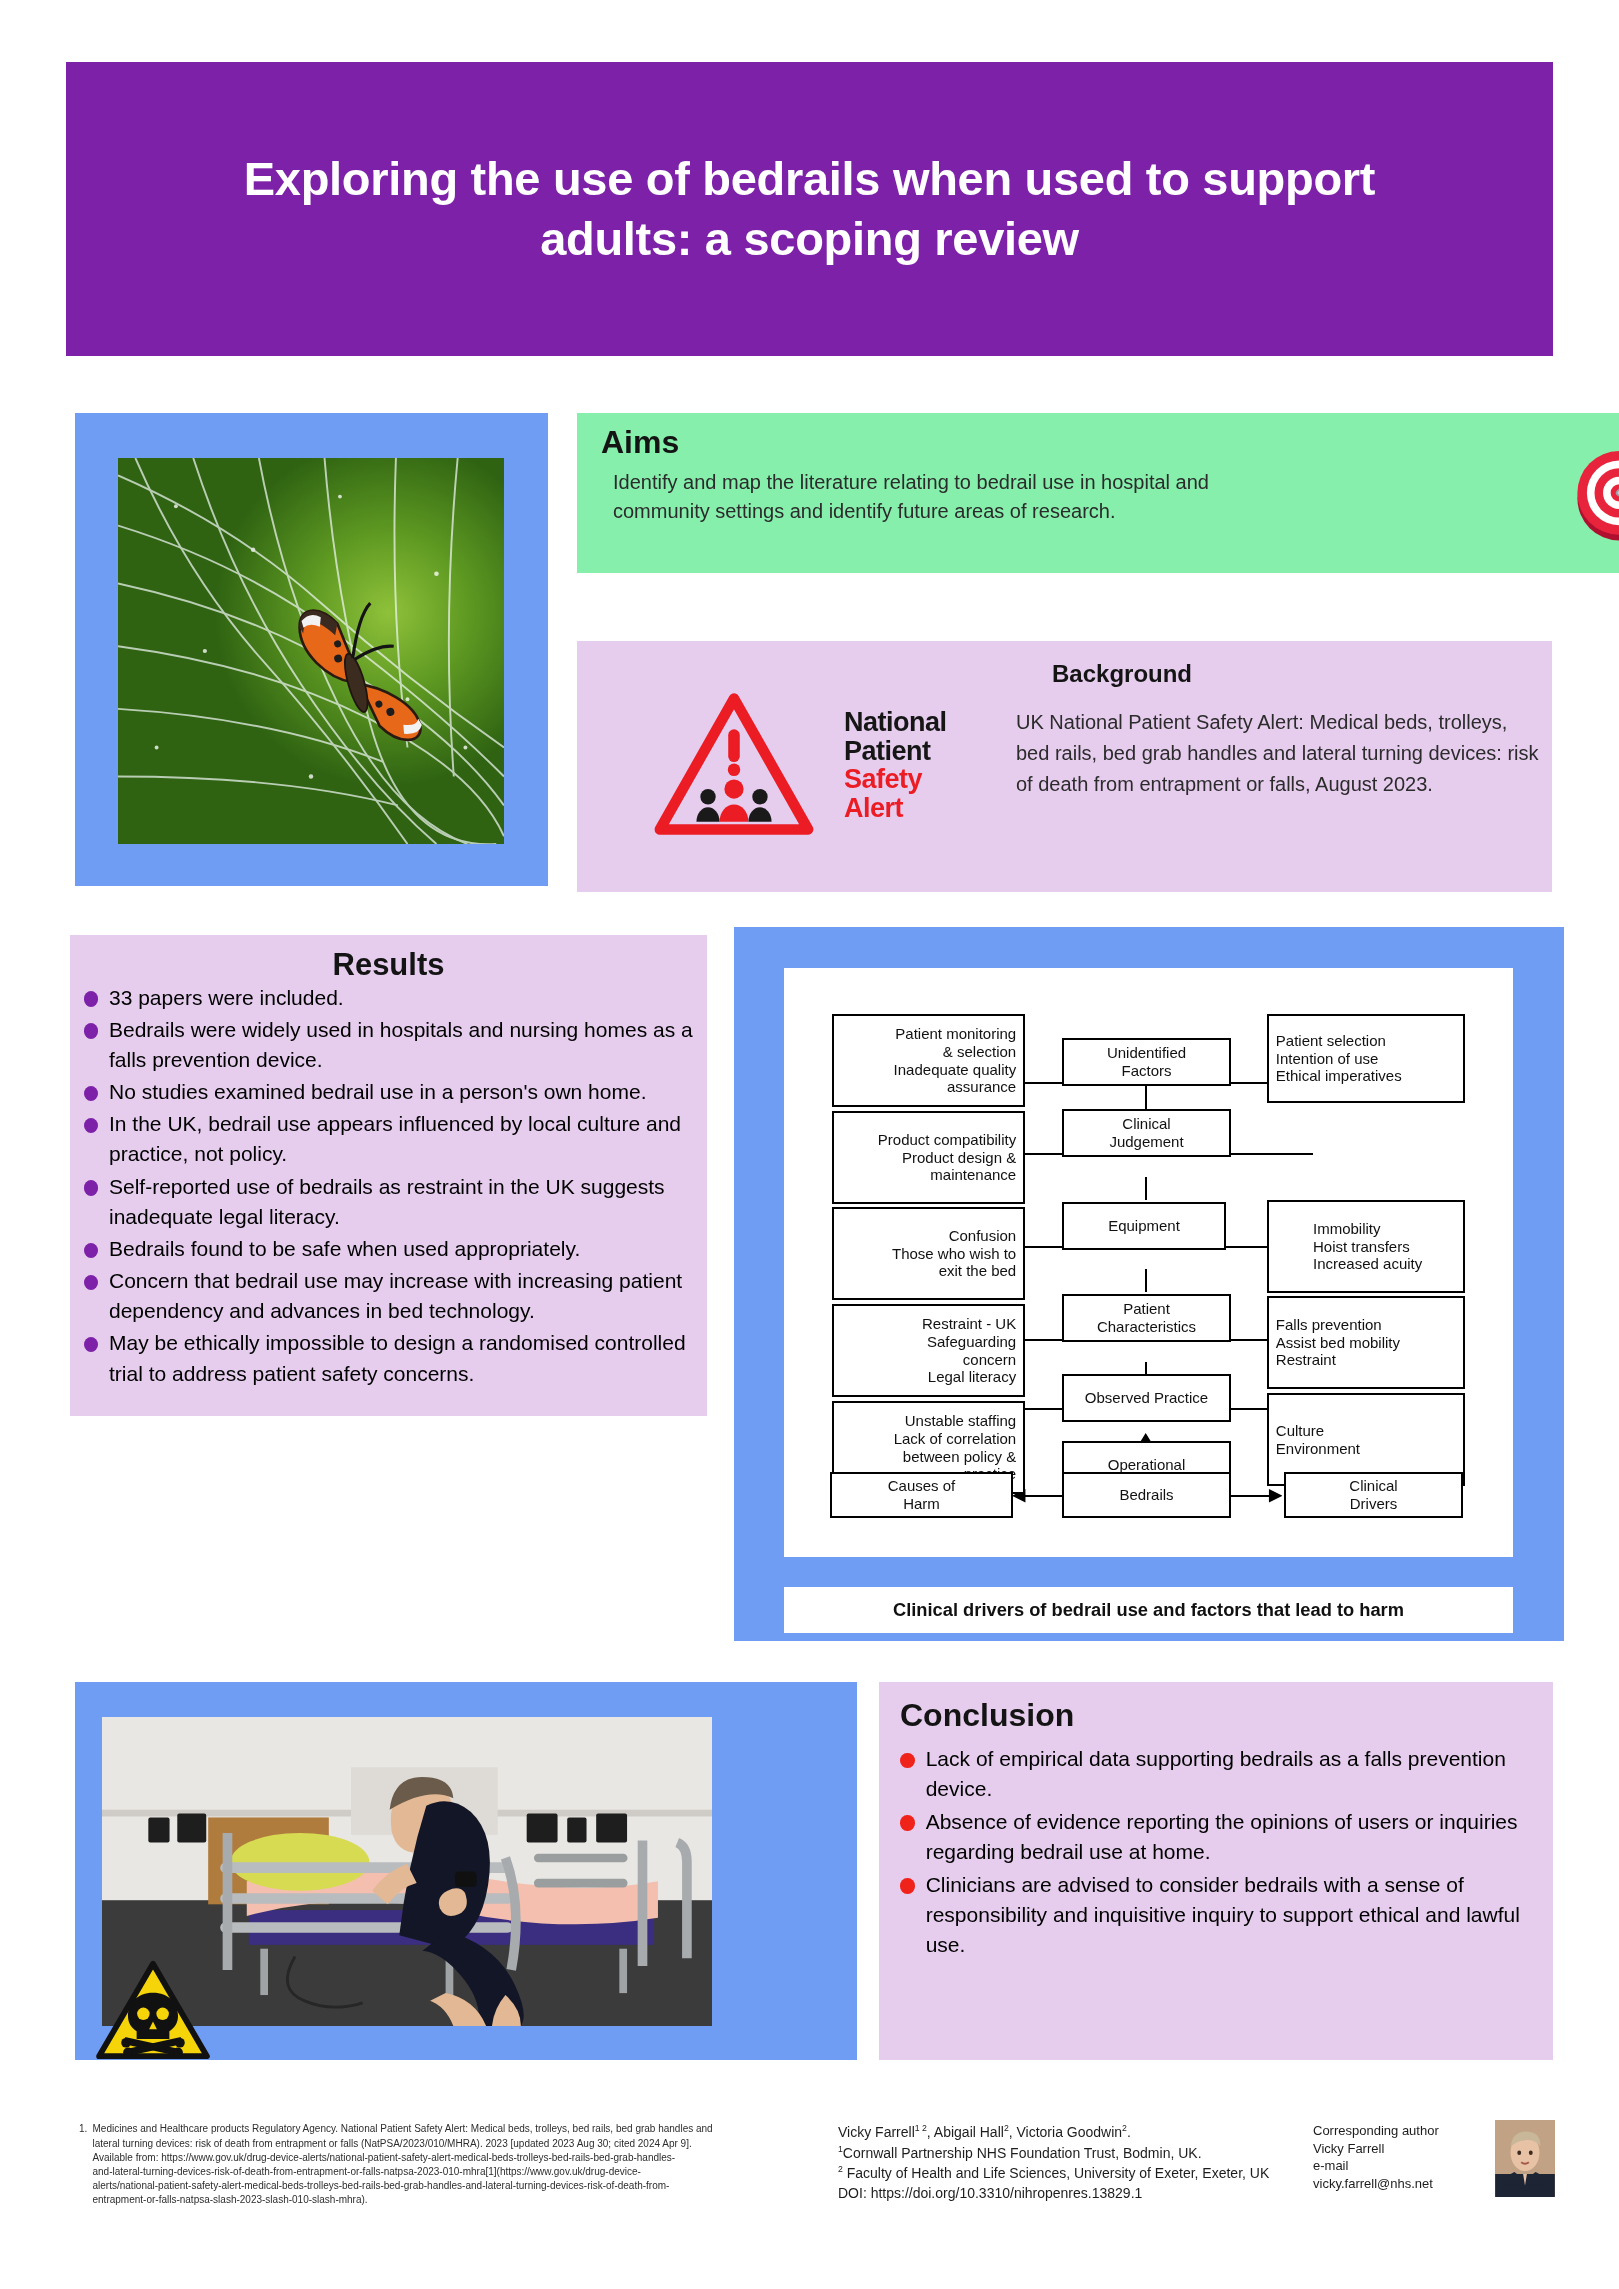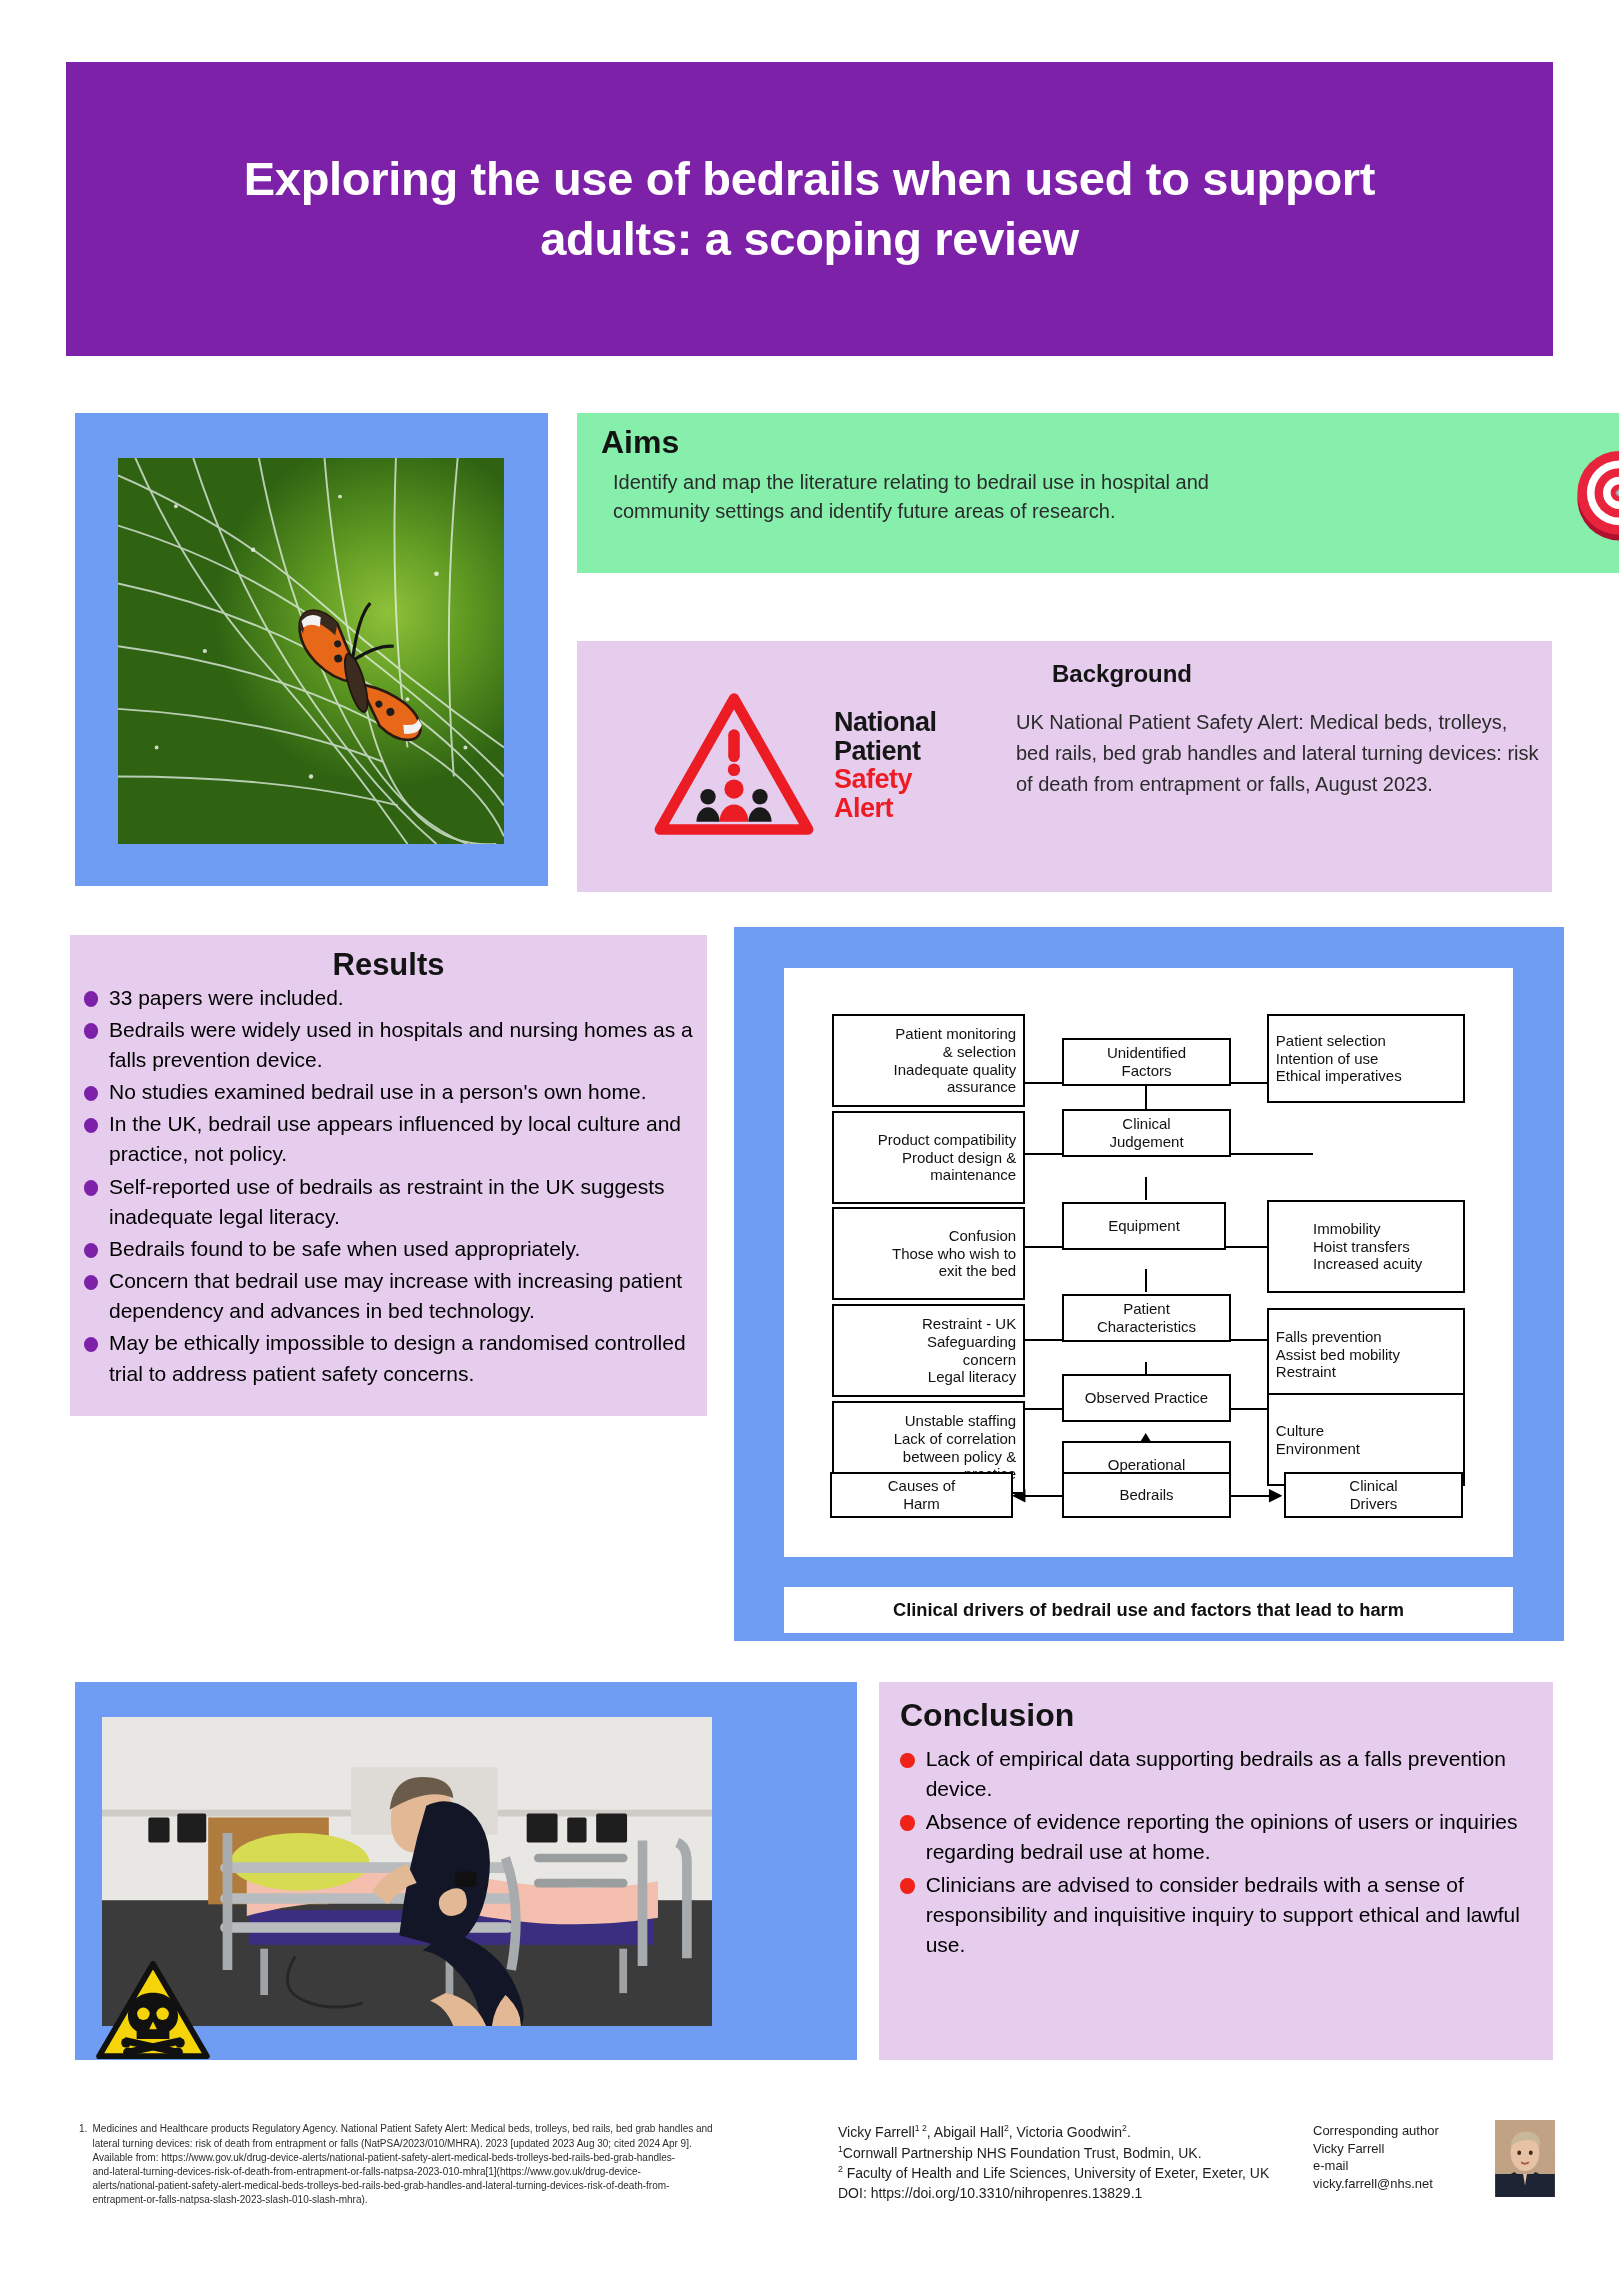--- a/index.html
+++ b/index.html
@@ -30,21 +30,21 @@
     background:#86efac;}
   #aims-title{position:absolute;left:24px;top:10.6px;font-size:32px;font-weight:bold;color:#141414;}
   #aims-body{position:absolute;left:24px;top:55px;width:676px;font-size:20px;
     line-height:1.45;color:#2b2b2b;margin-left:12px;}
   #target-icon{position:absolute;right:35px;top:21px;width:114px;height:114px;}
 
   
   #background-box{position:absolute;left:577px;top:641px;width:975px;height:251px;
     background:#e6cdee;}
   #npsa-logo{position:absolute;left:75px;top:46px;width:319px;height:154px;}
-  #npsa-words{position:absolute;left:182px;top:21px;line-height:1.06;}
+  #npsa-words{position:absolute;left:192px;top:21px;line-height:1.06;}
   .npsa-l{font-size:27px;font-weight:bold;color:#161616;letter-spacing:-0.5px;}
   .npsa-r{font-size:27px;font-weight:bold;color:#ec1c24;letter-spacing:-0.5px;}
   #background-title{position:absolute;left:439px;top:19.3px;font-size:24px;font-weight:bold;color:#141414;margin-left:36px;}
   #background-body{position:absolute;left:439px;top:66px;width:526px;font-size:20px;
     line-height:1.55;color:#2b2b2b;}
   ul.bullets{list-style:none;margin:0;padding:0;}
   ul.bullets li{position:relative;padding-left:39px;margin-bottom:1.9px;
     font-size:21px;line-height:1.44;color:#000000;}
   ul.bullets li:before{content:"";position:absolute;left:13.5px;top:8.7px;
     width:14.5px;height:15.4px;border-radius:50%;background:#7d22a8;}
@@ -303,21 +303,21 @@
     <div class="dbox l" style="left:483px;top:46px;width:198px;height:89px;">
         <span>Patient selection</span>
         <span>Intention of use</span>
         <span>Ethical imperatives</span>
       </div>
     <div class="dbox l" style="left:483px;top:232px;width:198px;height:93px;padding-left:44px;">
         <span>Immobility</span>
         <span>Hoist transfers</span>
         <span>Increased acuity</span>
       </div>
-    <div class="dbox l" style="left:483px;top:328px;width:198px;height:93px;margin-top:12px;">
+    <div class="dbox l" style="left:483px;top:328px;width:198px;height:93px;">
         <span>Falls prevention</span>
         <span>Assist bed mobility</span>
         <span>Restraint</span>
       </div>
     <div class="dbox l" style="left:483px;top:425px;width:198px;height:93px;">
         <span>Culture</span>
         <span>Environment</span>
       </div>
 
     <div class="dbox c" style="left:46px;top:504px;width:183px;height:46px;">

